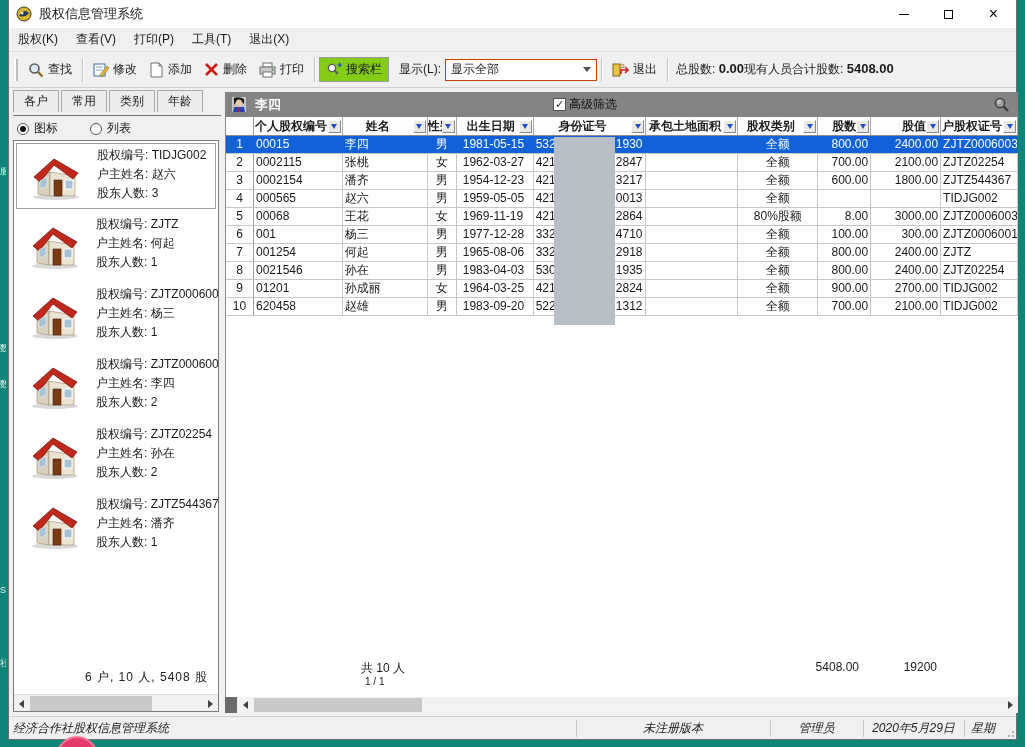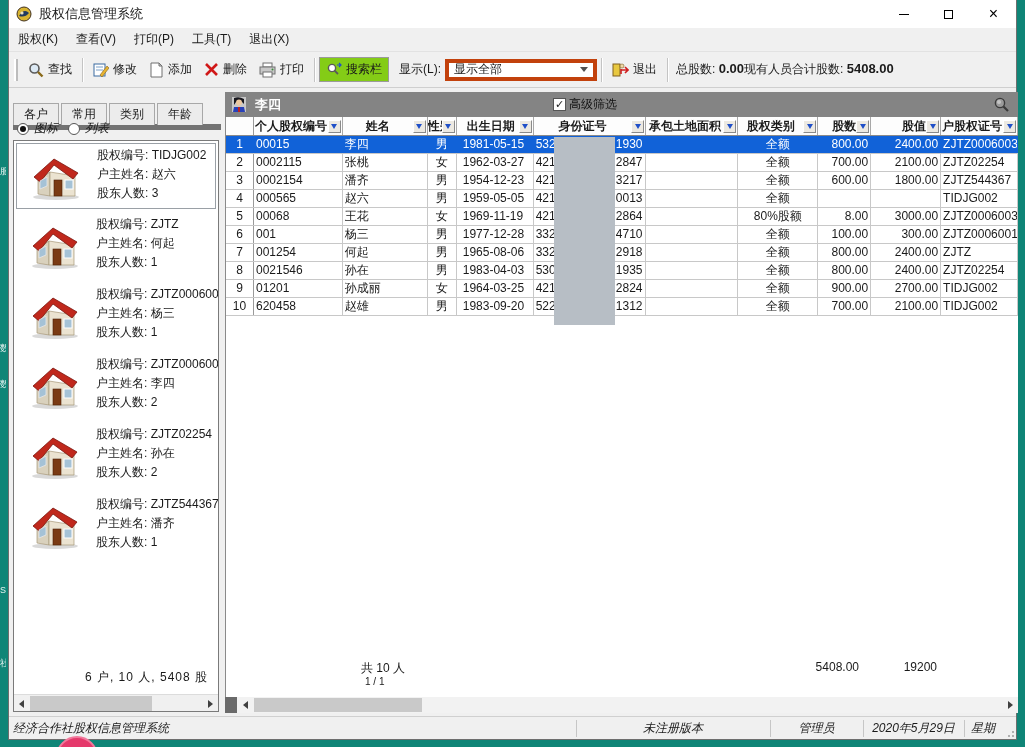--- a/index.html
+++ b/index.html
@@ -27,28 +27,28 @@
   
   .menubar { position:absolute; left:0; top:28px; width:100%; height:24px; background:#f0f0f0; display:flex; align-items:center; border-bottom:1px solid #e2e2e2;}
   .menu-item { padding:0 9px; font-size:12px; height:100%; display:flex; align-items:center; }
   
   .toolbar { position:absolute; left:0; top:52px; width:100%; height:36px; background:#f0f0f0; border-bottom:1px solid #cfcfcf; display:flex; align-items:center; font-size:12px; }
   .grip { width:4px; height:22px; border-left:2px solid #fff; border-right:2px solid #bdbdbd; margin:0 4px 0 5px; }
   .tbtn { display:flex; align-items:center; gap:4px; padding:3px 6px; white-space:nowrap; }
   .tsep { width:1px; height:24px; background:#c4c4c4; margin:0 4px; box-shadow:1px 0 0 #fff; }
   .toggle-btn { border:1px solid #9a9a9a; background:#84cc16; }
   .tlabel { padding:0 4px; white-space:nowrap; }
-  .combo { width:152px; height:22px; background:#fff; border:4px solid #c2410c; display:flex; align-items:center; justify-content:space-between; padding:0 5px; }
+  .combo { width:152px; height:22px; background:#fff; border:1px solid #c2410c; display:flex; align-items:center; justify-content:space-between; padding:0 5px; }
   .combo .tri-down { width:0; height:0; border-left:4px solid transparent; border-right:4px solid transparent; border-top:5px solid #505050; }
   .stat { white-space:nowrap; }
   .stat b { font-size:13px; }
   
-  .tabs { position:absolute; left:4px; top:90px; width:208px; height:26px; display:flex; align-items:center; border-bottom:6px solid #737373;margin-top:14px; }
+  .tabs { position:absolute; left:4px; top:90px; width:208px; height:26px; display:flex; align-items:flex-start; border-bottom:1px solid #737373; }
   .tab { width:46px; height:22px; border:1px solid #a8a8a8; border-bottom:none; background:#ececec; font-size:12px; display:flex; align-items:center; justify-content:center; margin-right:2px; }
-  .radios { position:absolute; left:8px; top:120px; display:flex; gap:10px; font-size:12px; align-items:center;font-style:italic; }
+  .radios { position:absolute; left:8px; top:120px; display:flex; gap:32px; font-size:12px; align-items:center; }
   .radio { display:flex; align-items:center; gap:5px; }
   .rdot { width:12px; height:12px; border:1px solid #555; border-radius:50%; background:#fff; position:relative; }
   .rdot.on::after { content:""; position:absolute; left:2px; top:2px; width:6px; height:6px; background:#111; border-radius:50%; }
   .listbox { position:absolute; left:4px; top:140px; width:206px; height:572px; background:#fff; border:1px solid #7a7a7a; overflow:hidden; }
   .hitem { position:relative; height:66px; margin:2px 2px 4px 2px; padding:2px 16px 0 80px; font-size:12px; line-height:19px; white-space:nowrap; }
   .hitem.selected { border:1px solid #9aa0a6; }
   .hitem svg.house { position:absolute; left:12px; top:8px; }
   .hitem .l3 { position:relative; }
   .lb-summary { position:absolute; right:10px; top:528px; font-size:12px; letter-spacing:1px; }
   .lb-hscroll { position:absolute; left:0; bottom:0; width:100%; height:17px; background:#f0f0f0; border-top:1px solid #dcdcdc; }

